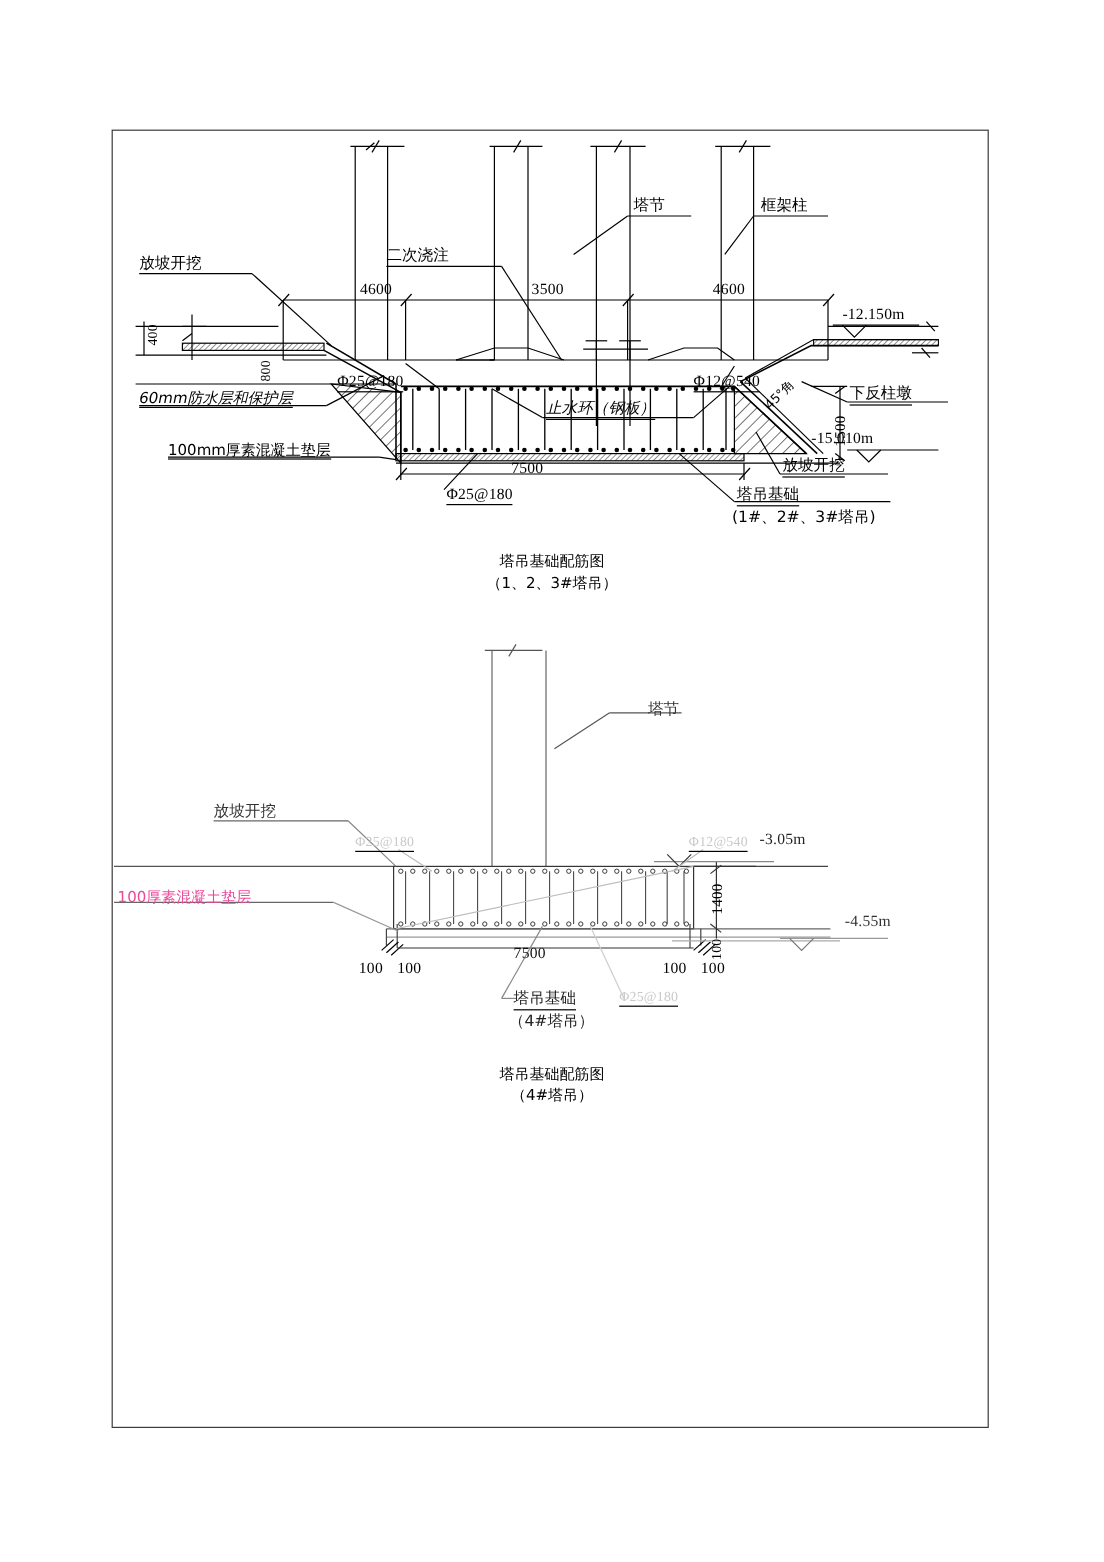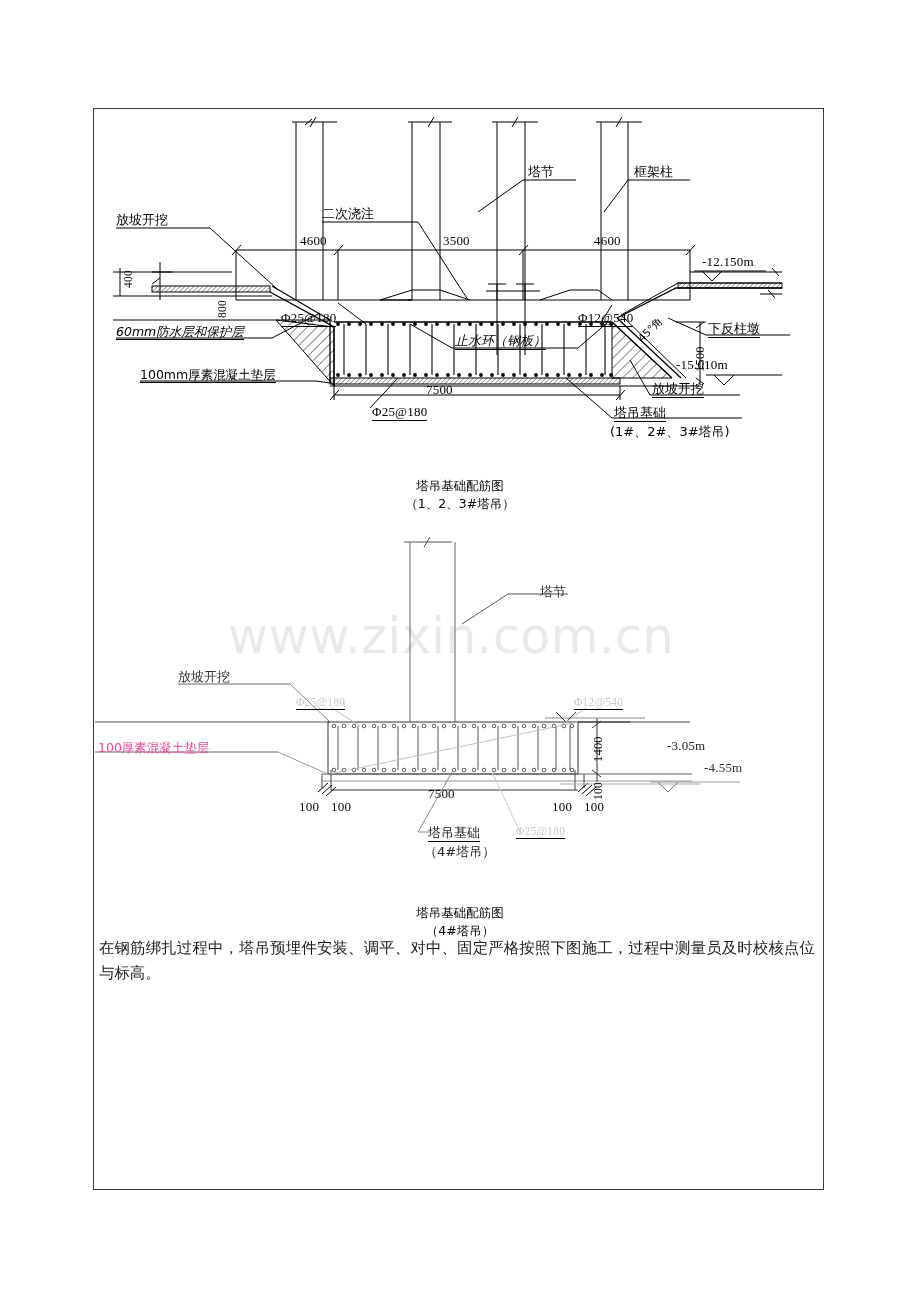--- a/index.html
+++ b/index.html
@@ -79,31 +79,29 @@
     color: #1a1a1a;
     text-align: justify;
   }
   .capt {
     position: absolute;
     text-align: center;
     font-family: "DejaVu Sans", "Liberation Sans", sans-serif;
     font-size: 12.5px;
     line-height: 1.42;
     color: #000;
-    margin-top: 18px;
   }
 </style>
 </head>
 <body>
 
 <div id="page">
 
   <div id="doc-border"></div>
 
-  <div id="watermark">www.zixin.com.cn</div>
 
   <div class="svgwrap">
   <svg width="920" height="1302" viewBox="0 0 920 1302" xmlns="http://www.w3.org/2000/svg">
     <defs>
       <pattern id="hatch45" width="7" height="7" patternTransform="rotate(45)" patternUnits="userSpaceOnUse">
         <line x1="0" y1="0" x2="0" y2="7" stroke="#000" stroke-width="0.9"></line>
       </pattern>
       <pattern id="hatchthin" width="3.2" height="3.2" patternTransform="rotate(45)" patternUnits="userSpaceOnUse">
         <line x1="0" y1="0" x2="0" y2="3.2" stroke="#000" stroke-width="0.7"></line>
       </pattern>
@@ -519,28 +517,27 @@
 
   <div class="lbl num f12 rot90" style="left:592px; top:762px;">1400</div>
 
   <div class="lbl num f11 rot90" style="left:592px; top:800px;">100</div>
 
   <div class="lbl num f13" style="left:299px; top:800px;">100</div>
   <div class="lbl num f13" style="left:331px; top:800px;">100</div>
   <div class="lbl num f13" style="left:552px; top:800px;">100</div>
   <div class="lbl num f13" style="left:584px; top:800px;">100</div>
 
-  <div class="lbl num f13" style="left:667px; top:692px; color:#222;margin-top:47px;">-3.05m</div>
+  <div class="lbl num f13" style="left:633px; top:692px; color:#222;">-3.05m</div>
 
   <div class="lbl num f13" style="left:704px; top:761px; color:#333;text-align:right;">-4.55m</div>
 
   <div class="lbl cn f13 ul" style="left:428px; top:826px; color:#222;">塔吊基础</div>
 
   <div class="lbl cn f13" style="left:424px; top:845px; color:#222;">（4#塔吊）</div>
 
   <div class="capt" style="left:330px; top:886px; width:260px;">
     <div>塔吊基础配筋图</div>
     <div>（4#塔吊）</div>
   </div>
 
-  <div id="body-paragraph">在钢筋绑扎过程中，塔吊预埋件安装、调平、对中、固定严格按照下图施工，过程中测量员及时校核点位与标高。</div>
 
 </div>
 
 </body></html>

